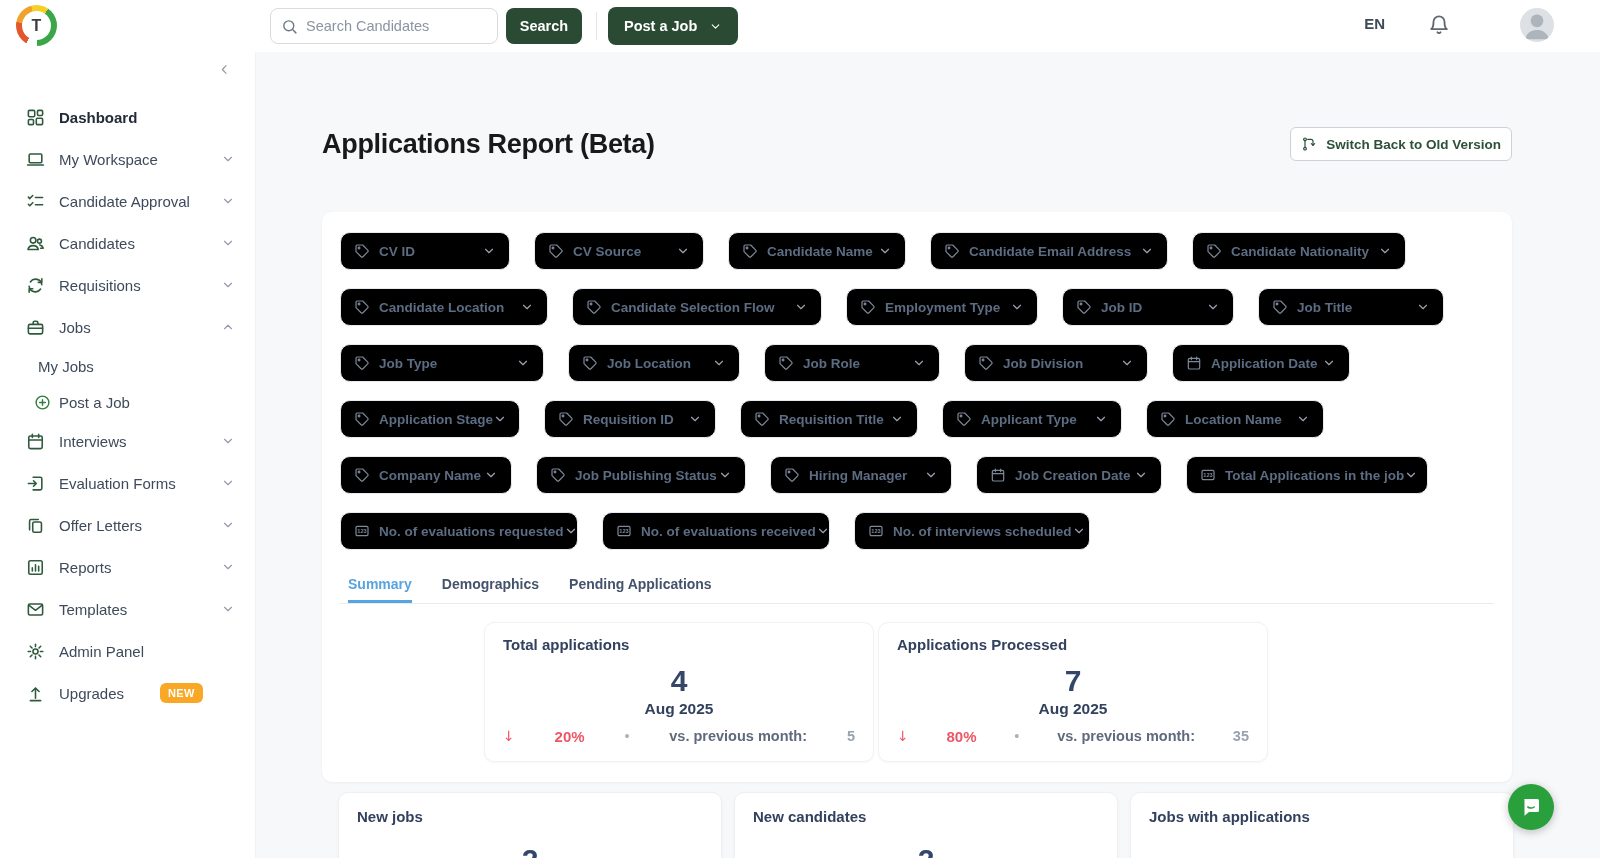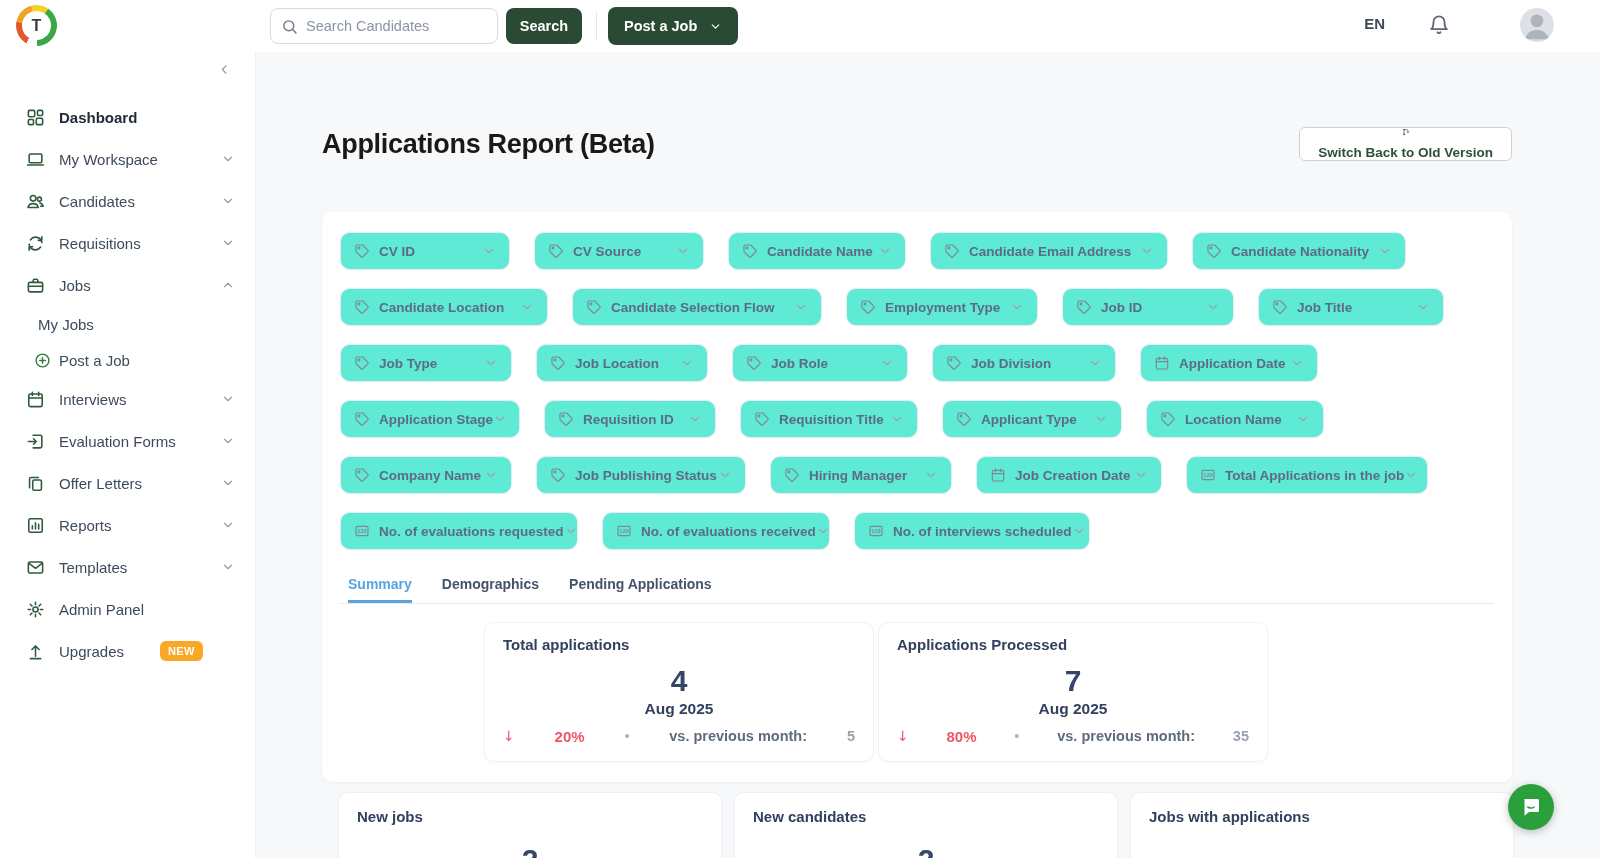--- a/index.html
+++ b/index.html
@@ -35,27 +35,27 @@
   .nav-chev { width:14px; height:14px; color:#939ca9; flex:none; }
   .nav-item.active { font-weight:700; color:#222b38; }
   .nav-sub { height:36px; display:flex; align-items:center; padding-left:38px; gap:8px; font-size:15px; color:#3e4a5b; cursor:pointer; }
   .nav-sub svg { width:17px; height:17px; color:#2e7d3a; flex:none; }
   .badge-new { background:#f9a826; color:#fff; font-size:11px; font-weight:700; padding:4px 8px; border-radius:6px; margin-left:22px; letter-spacing:.3px; }
 
   
   .main { position:absolute; left:256px; top:52px; right:0; bottom:0; background:#f7f8fa; overflow:hidden; padding:70px 0 0 66px; }
   .title-row { width:1190px; display:flex; justify-content:space-between; align-items:center; height:44px; }
   .page-title { font-size:27px; font-weight:800; color:#191919; letter-spacing:-0.3px; }
-  .switch-btn { height:34px; padding:0 18px; background:#fff; border:1px solid #ccd2d9; border-radius:6px; color:#2c5038; font-size:13.5px; font-weight:600; display:flex; align-items:center; gap:9px; cursor:pointer; font-family:"Liberation Sans", sans-serif;flex-direction:column; }
+  .switch-btn { height:34px; padding:0 10px; background:#fff; border:1px solid #ccd2d9; border-radius:6px; color:#2c5038; font-size:13.5px; font-weight:600; display:flex; align-items:center; gap:9px; cursor:pointer; font-family:"Liberation Sans", sans-serif; }
   .switch-btn svg { width:16px; height:16px; stroke-width:1.8; }
 
   .panel { margin-top:46px; width:1190px; background:#fff; border-radius:10px; padding:20px 18px 20px; box-shadow:0 1px 3px rgba(16,24,40,.05); }
 
   .chips { display:flex; flex-wrap:wrap; column-gap:24px; row-gap:18px; }
-  .chip { height:38px; border:1px solid #e7eaef; border-radius:10px; background:#5eead4; display:flex; align-items:center; justify-content:space-between; padding:0 13px; color:#5c6c82; font-size:13.5px; font-weight:700; cursor:pointer; white-space:nowrap; }
+  .chip { height:38px; border:1px solid #e7eaef; border-radius:10px; background:#000000; display:flex; align-items:center; justify-content:space-between; padding:0 13px; color:#5c6c82; font-size:13.5px; font-weight:700; cursor:pointer; white-space:nowrap; }
   .chip-left { display:flex; align-items:center; gap:9px; }
   .chip svg.cic { width:16px; height:16px; color:#7d8899; stroke-width:1.8; flex:none; }
   .chip svg.cch { width:14px; height:14px; color:#9aa3b0; flex:none; }
 
   .tabs { margin-top:26px; display:flex; gap:30px; border-bottom:1px solid #e9ebef; padding-left:8px; }
   .tab { font-size:14px; font-weight:700; color:#44536b; padding-bottom:11px; cursor:pointer; }
   .tab.active { color:#57a4e1; padding-bottom:8px; border-bottom:3px solid #57a4e1; }
 
   .stats-row { margin-top:18px; display:flex; gap:4px; padding-left:144px; }
   .stat-card { width:390px; background:#fff; border:1px solid #f0f2f5; border-radius:10px; box-shadow:0 1px 3px rgba(0,0,0,.04); padding:13px 18px 16px; }
@@ -242,20 +242,29 @@
       <svg class="ic ni">
           <use href="#i-laptop"></use>
         </svg>
       <span class="nav-label">My Workspace</span>
       <svg class="ic nav-chev">
           <use href="#i-chevdown"></use>
         </svg>
     </div>
     <div class="nav-item">
       <svg class="ic ni">
+          <use href="#i-checklist"></use>
+        </svg>
+      <span class="nav-label">Candidate Approval</span>
+      <svg class="ic nav-chev">
+          <use href="#i-chevdown"></use>
+        </svg>
+    </div>
+    <div class="nav-item">
+      <svg class="ic ni">
           <use href="#i-people"></use>
         </svg>
       <span class="nav-label">Candidates</span>
       <svg class="ic nav-chev">
           <use href="#i-chevdown"></use>
         </svg>
     </div>
     <div class="nav-item">
       <svg class="ic ni">
           <use href="#i-sync"></use>
@@ -460,21 +469,21 @@
           <span class="chip-left">
             <svg class="ic cic">
               <use href="#i-tag"></use>
             </svg>
             <span>Job Title</span>
           </span>
           <svg class="ic cch">
             <use href="#i-chevdown"></use>
           </svg>
         </div>
-      <div class="chip" style="width:172px">
+      <div class="chip" style="width:204px">
           <span class="chip-left">
             <svg class="ic cic">
               <use href="#i-tag"></use>
             </svg>
             <span>Job Type</span>
           </span>
           <svg class="ic cch">
             <use href="#i-chevdown"></use>
           </svg>
         </div>

